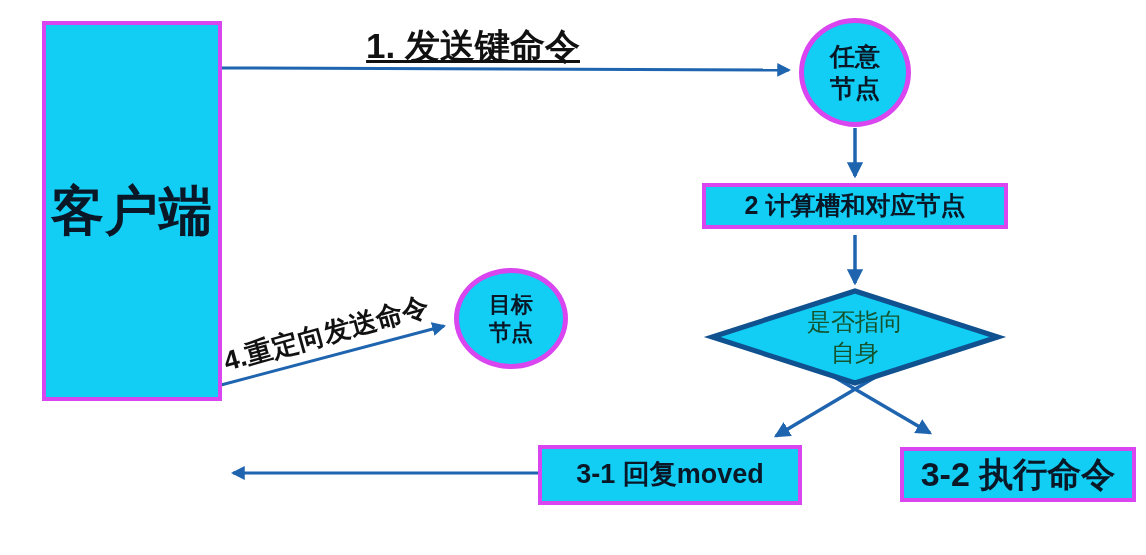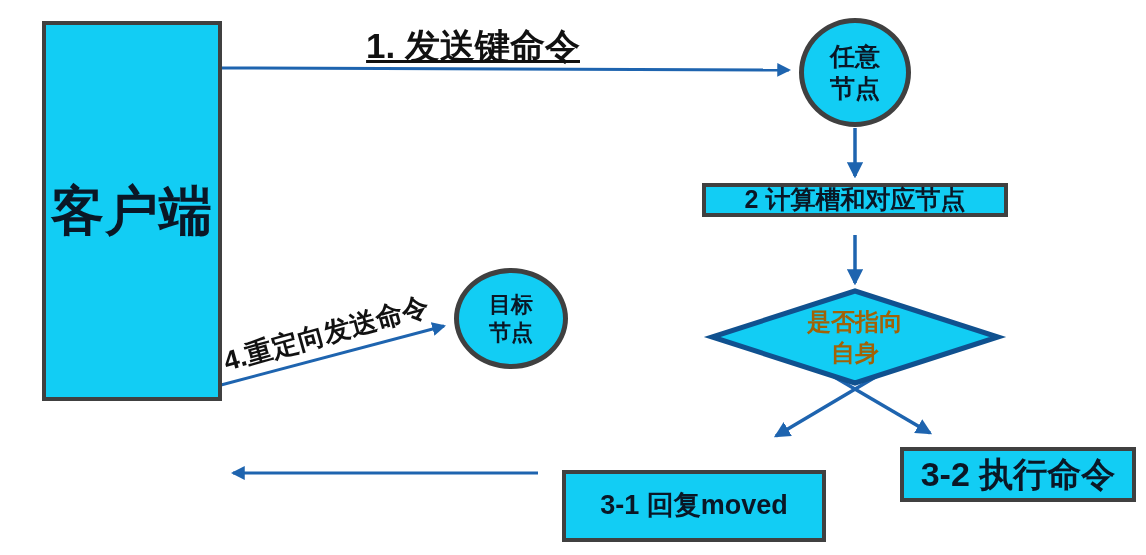--- a/index.html
+++ b/index.html
@@ -12,45 +12,45 @@
     width: 1146px;
     height: 555px;
     background: #ffffff;
     overflow: hidden;
     font-family: "Liberation Sans", "DejaVu Sans", sans-serif;
   }
   .node {
     position: absolute;
     box-sizing: border-box;
     background: #12cdf4;
-    border: 4px solid #404040;
+    border: 4px solid #d946ef;
     display: flex;
     align-items: center;
     justify-content: center;
     text-align: center;
     color: #0a1726;
     font-weight: 600;
     white-space: pre-line;
     line-height: 1.25;
     z-index: 2;
   }
   .circle { border-radius: 50%; border-width: 5px; }
 
   #node-client   { left: 42px;  top: 21px;  width: 180px; height: 380px; font-size: 53px; letter-spacing: 1px; }
   #node-any      { left: 799px; top: 18px;  width: 112px; height: 109px; font-size: 25px; }
-  #node-calc     { left: 702px; top: 183px; width: 306px; height: 34px;  font-size: 25px; }
-  #node-reply    { left: 538px; top: 470px; width: 264px; height: 72px;  font-size: 27px; margin-left: 24px; }
+  #node-calc     { left: 702px; top: 183px; width: 306px; height: 46px;  font-size: 25px; }
+  #node-reply    { left: 538px; top: 445px; width: 264px; height: 60px;  font-size: 27px; }
   #node-exec     { left: 900px; top: 447px; width: 236px; height: 55px;  font-size: 34px; }
   #node-target   { left: 454px; top: 268px; width: 114px; height: 101px; font-size: 22px; }
 
   #node-decision-label {
     position: absolute;
     left: 755px; top: 300px; width: 200px; height: 74px;
     display: flex; align-items: center; justify-content: center;
-    text-align: center; color: #a16207; font-weight: 700;
+    text-align: center; color: #14532d; font-weight: 400;
     font-size: 24px; white-space: pre-line; line-height: 1.3;
     z-index: 3;
   }
 
   .edge-label {
     position: absolute;
     color: #111111;
     font-weight: 600;
     z-index: 4;
   }

